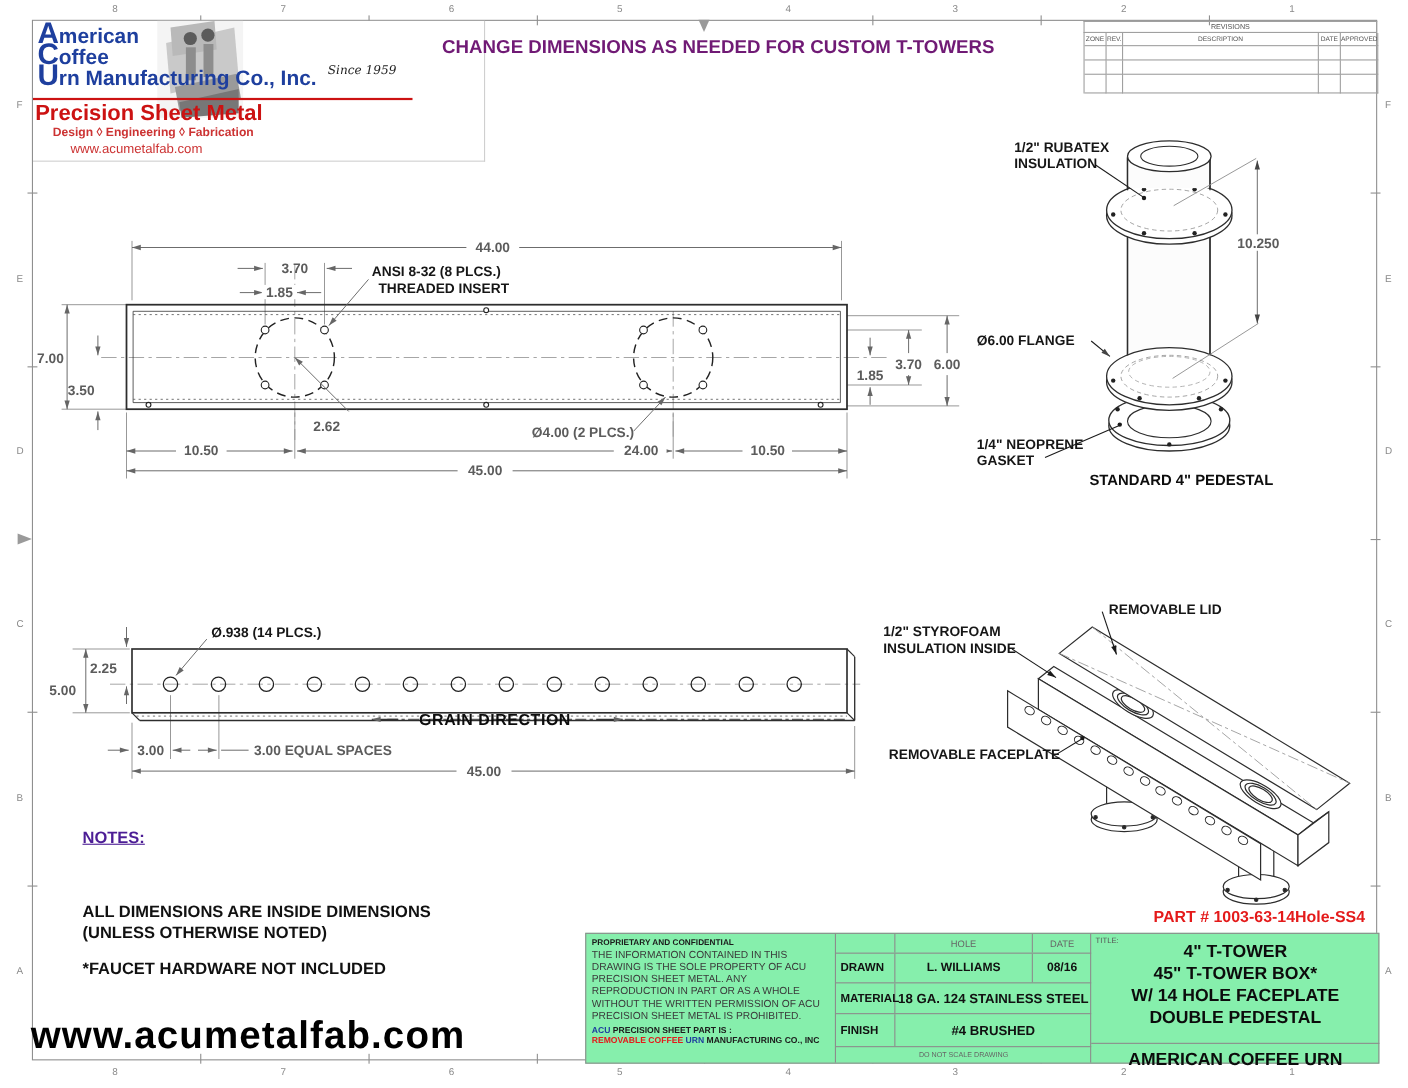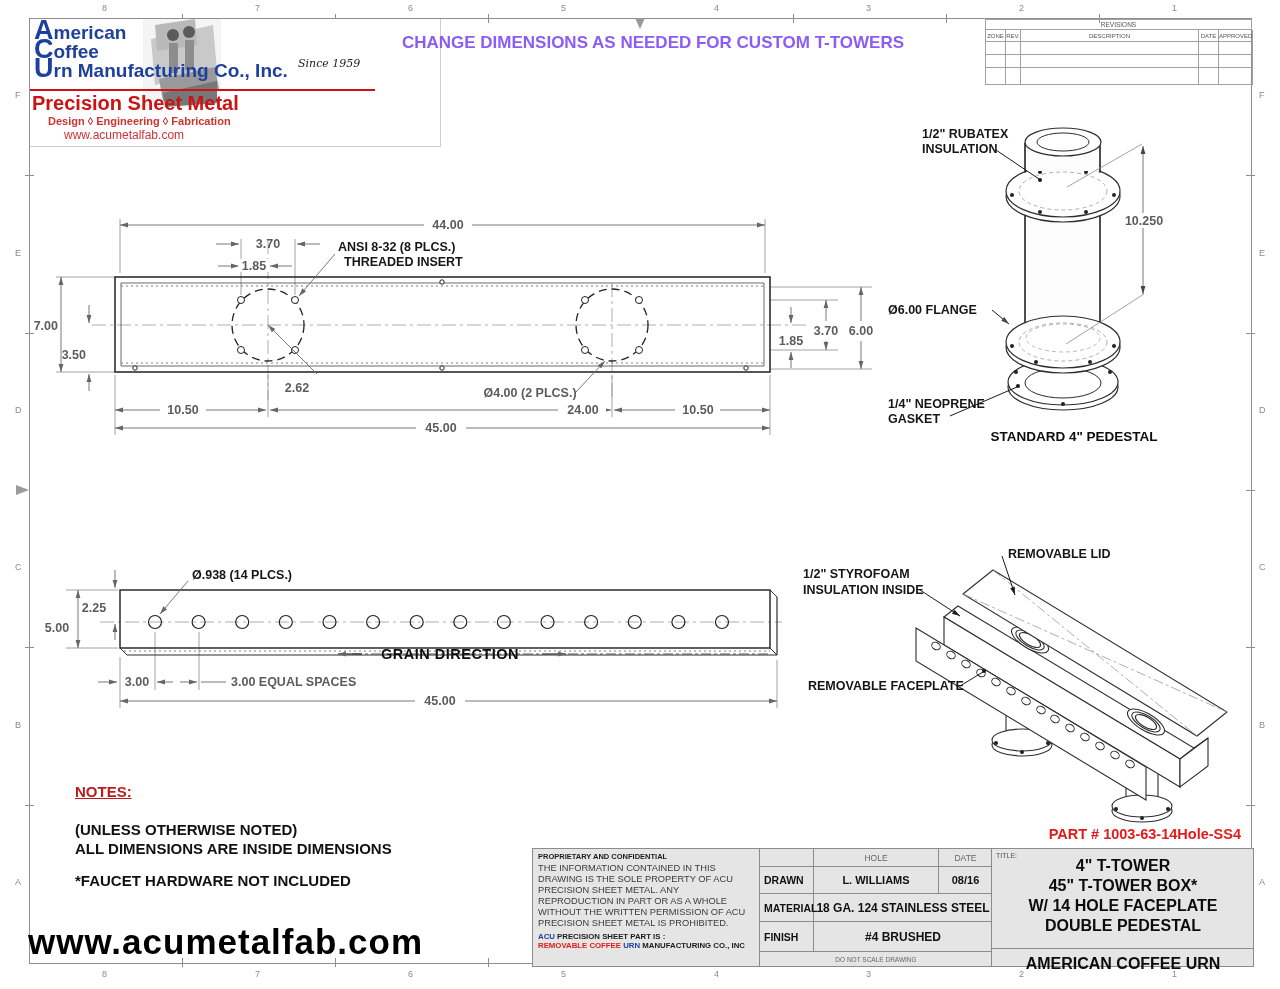--- a/index.html
+++ b/index.html
@@ -15,38 +15,38 @@
   .logo{left:30px;top:19px;width:410px;height:127px;border-right:1px solid #cfcfcf;border-bottom:1px solid #cfcfcf;background:#fff;}
   .logoline{position:absolute;left:4px;white-space:nowrap;z-index:2;}
   .logobig{font-size:27px;font-weight:bold;color:#1e3f9e;}
   .logorest{font-size:19px;font-weight:bold;color:#1e3f9e;}
   .since{position:absolute;left:268px;top:38px;font-family:"DejaVu Serif",serif;font-style:italic;font-size:11px;color:#222;z-index:3;}
   .redrule{position:absolute;left:0;top:70px;width:345px;height:2px;background:#cc1212;}
   .precision{position:absolute;left:2px;top:73px;font-size:20px;font-weight:bold;color:#cc1212;white-space:nowrap;text-align:center;}
   .designline{position:absolute;left:18px;top:96px;font-size:11px;font-weight:bold;color:#cc3333;white-space:nowrap;}
   .logourl{position:absolute;left:34px;top:109px;font-size:12px;color:#cc3333;white-space:nowrap;}
   
-  .heading{left:398px;top:33px;width:510px;text-align:center;font-size:17px;font-weight:bold;color:#8b5cf6;white-space:nowrap;}
+  .heading{left:398px;top:33px;width:510px;text-align:center;font-size:17px;font-weight:bold;color:#701a75;white-space:nowrap;}
   
   .rev{left:985px;top:19px;width:267px;color:#555;}
   .rev *{box-sizing:border-box;}
   .rev .bar{border:1px solid #a0a0a0;border-bottom:none;height:10px;font-size:6.5px;text-align:center;line-height:10px;}
   .revgrid{display:grid;grid-template-columns:20px 15px 178px 20px 34px;border-left:1px solid #a0a0a0;border-top:1px solid #a0a0a0;}
   .revgrid div{border-right:1px solid #a0a0a0;border-bottom:1px solid #a0a0a0;font-size:6px;text-align:center;overflow:hidden;}
   .rh{height:12px;line-height:12px;}
   .r1{height:13px;} .r2{height:13px;} .r3{height:17px;}
   
-  .notes-h{left:75px;top:783px;font-size:15px;font-weight:bold;color:#b91c1c;text-decoration:underline;}
+  .notes-h{left:75px;top:753px;font-size:15px;font-weight:bold;color:#4c1d95;text-decoration:underline;}
   .notes-1{left:75px;top:820px;font-size:15px;font-weight:bold;color:#111;line-height:19px;}
   .notes-2{left:75px;top:872px;font-size:15px;font-weight:bold;color:#111;}
   .bigurl{left:28px;top:922px;font-size:35px;font-weight:bold;color:#000;letter-spacing:1px;}
   
   .part{left:900px;top:826px;width:341px;text-align:right;font-size:14.5px;font-weight:bold;color:#e41a1a;}
   
-  .tb{left:532px;top:848px;width:720px;height:117px;border:1px solid #8c8c8c;background:#e5e5e5;}
+  .tb{left:532px;top:848px;width:720px;height:117px;border:1px solid #8c8c8c;background:#86efac;}
   .tb *{box-sizing:border-box;}
   .tb-left{position:absolute;left:0;top:0;width:226px;height:117px;padding:3px 6px 0 5px;}
   .tb-prop-h{font-size:7.5px;font-weight:bold;color:#1b1b1b;}
   .tb-prop-b{font-size:9.3px;color:#3a3a3a;line-height:11px;margin-top:2px;width:212px;}
   .tb-acu{font-size:7.8px;font-weight:bold;color:#1b1b1b;margin-top:3px;white-space:nowrap;}
   .blue{color:#1e3f9e;} .red{color:#e41a1a;}
   .tb-mid{position:absolute;left:226px;top:0;width:232px;height:117px;border-left:1px solid #8c8c8c;}
   .tb-mid .row{position:absolute;left:0;width:232px;border-bottom:1px solid #8c8c8c;}
   .tb-mid .lab{position:absolute;left:0;top:0;height:100%;width:54px;font-size:10.5px;font-weight:bold;color:#111;padding:0 0 0 4px;display:flex;align-items:center;border-right:1px solid #8c8c8c;}
   .tb-mid .c2{position:absolute;left:54px;top:0;height:100%;width:125px;display:flex;align-items:center;justify-content:center;border-right:1px solid #8c8c8c;}
@@ -519,22 +519,22 @@
     <text x="13" y="54" class="lbl">INSULATION INSIDE</text>
     <line x1="130" y1="50" x2="170" y2="76" stroke="#1a1a1a" stroke-width="1" marker-end="url(#arD)"></line>
     <text x="18" y="150" class="lbl">REMOVABLE FACEPLATE</text>
     <line x1="170" y1="146" x2="193" y2="132" stroke="#1a1a1a" stroke-width="1"></line>
       <circle cx="194" cy="131" r="2" fill="#1a1a1a"></circle>
   </g>
 </svg>
 
 <div class="abs notes-h">NOTES:</div>
 <div class="abs notes-1">
+  <div>ALL DIMENSIONS ARE INSIDE DIMENSIONS</div>
   <div>(UNLESS OTHERWISE NOTED)</div>
-  <div>ALL DIMENSIONS ARE INSIDE DIMENSIONS</div>
 </div>
 <div class="abs notes-2">*FAUCET HARDWARE NOT INCLUDED</div>
 <div class="abs bigurl">www.acumetalfab.com</div>
 
 <div class="abs part">PART # 1003-63-14Hole-SS4</div>
 
 <div class="abs tb">
   <div class="tb-left">
     <div class="tb-prop-h">PROPRIETARY AND CONFIDENTIAL</div>
     <div class="tb-prop-b">THE INFORMATION CONTAINED IN THIS DRAWING IS THE SOLE PROPERTY OF ACU PRECISION SHEET METAL.  ANY REPRODUCTION IN PART OR AS A WHOLE WITHOUT THE WRITTEN PERMISSION OF ACU PRECISION SHEET METAL IS PROHIBITED.</div>

